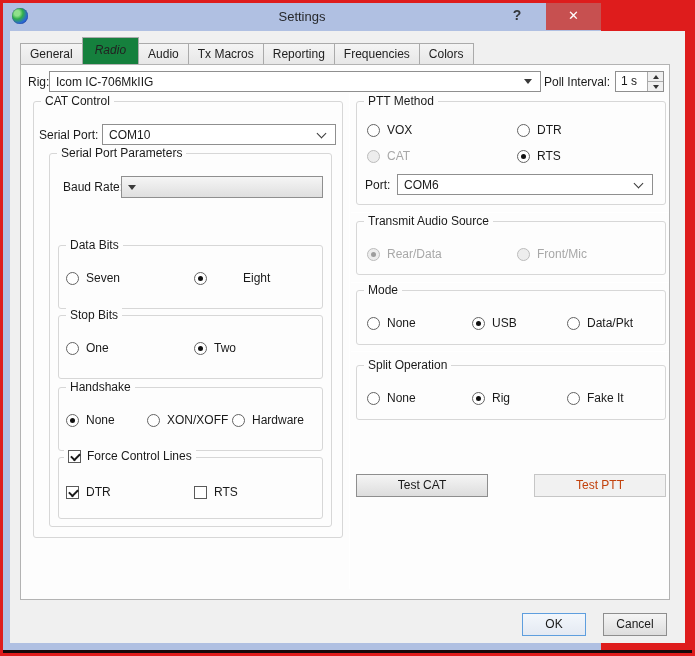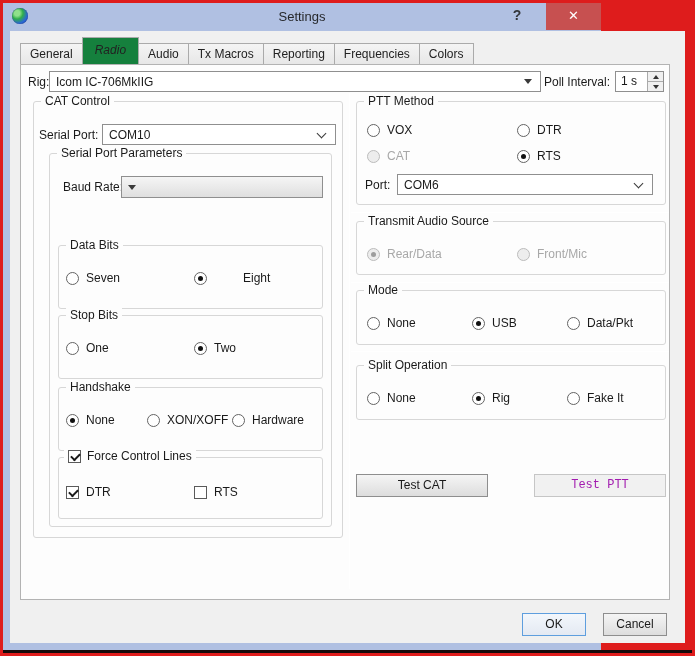--- a/index.html
+++ b/index.html
@@ -71,21 +71,21 @@
   .checkbox.checked::after { content:""; position:absolute; left:2px; top:2px; width:7px; height:4px;
     border-left:2px solid #1a1a1a; border-bottom:2px solid #1a1a1a; transform:rotate(-45deg); }
 
   
   .vsep { position:absolute; width:1px; background:#d8d8d8; border-right:1px solid #fff; }
   .hsep { position:absolute; height:1px; background:#d8d8d8; border-bottom:1px solid #fff; }
 
   
   .btn { position:absolute; background:linear-gradient(#f5f5f5,#dddddd); border:1px solid #8e8e8e;
     text-align:center; line-height:21px; color:#1a1a1a; }
-  .btn.disabled { background:#f1f1f1; border-color:#c6c6c6; color:#a21caf;font-family:Liberation Mono, monospace; }
+  .btn.disabled { background:#f1f1f1; border-color:#c6c6c6; color:#c2410c; }
   .btn.default { border:1px solid #5e9ede; background:linear-gradient(#f3f7fc,#e4e9f2); }
 </style>
 </head>
 <body>
 
 <div class="page">
   <div class="window-frame">
 
     <div class="titlebar">
       <span class="app-icon"></span>

